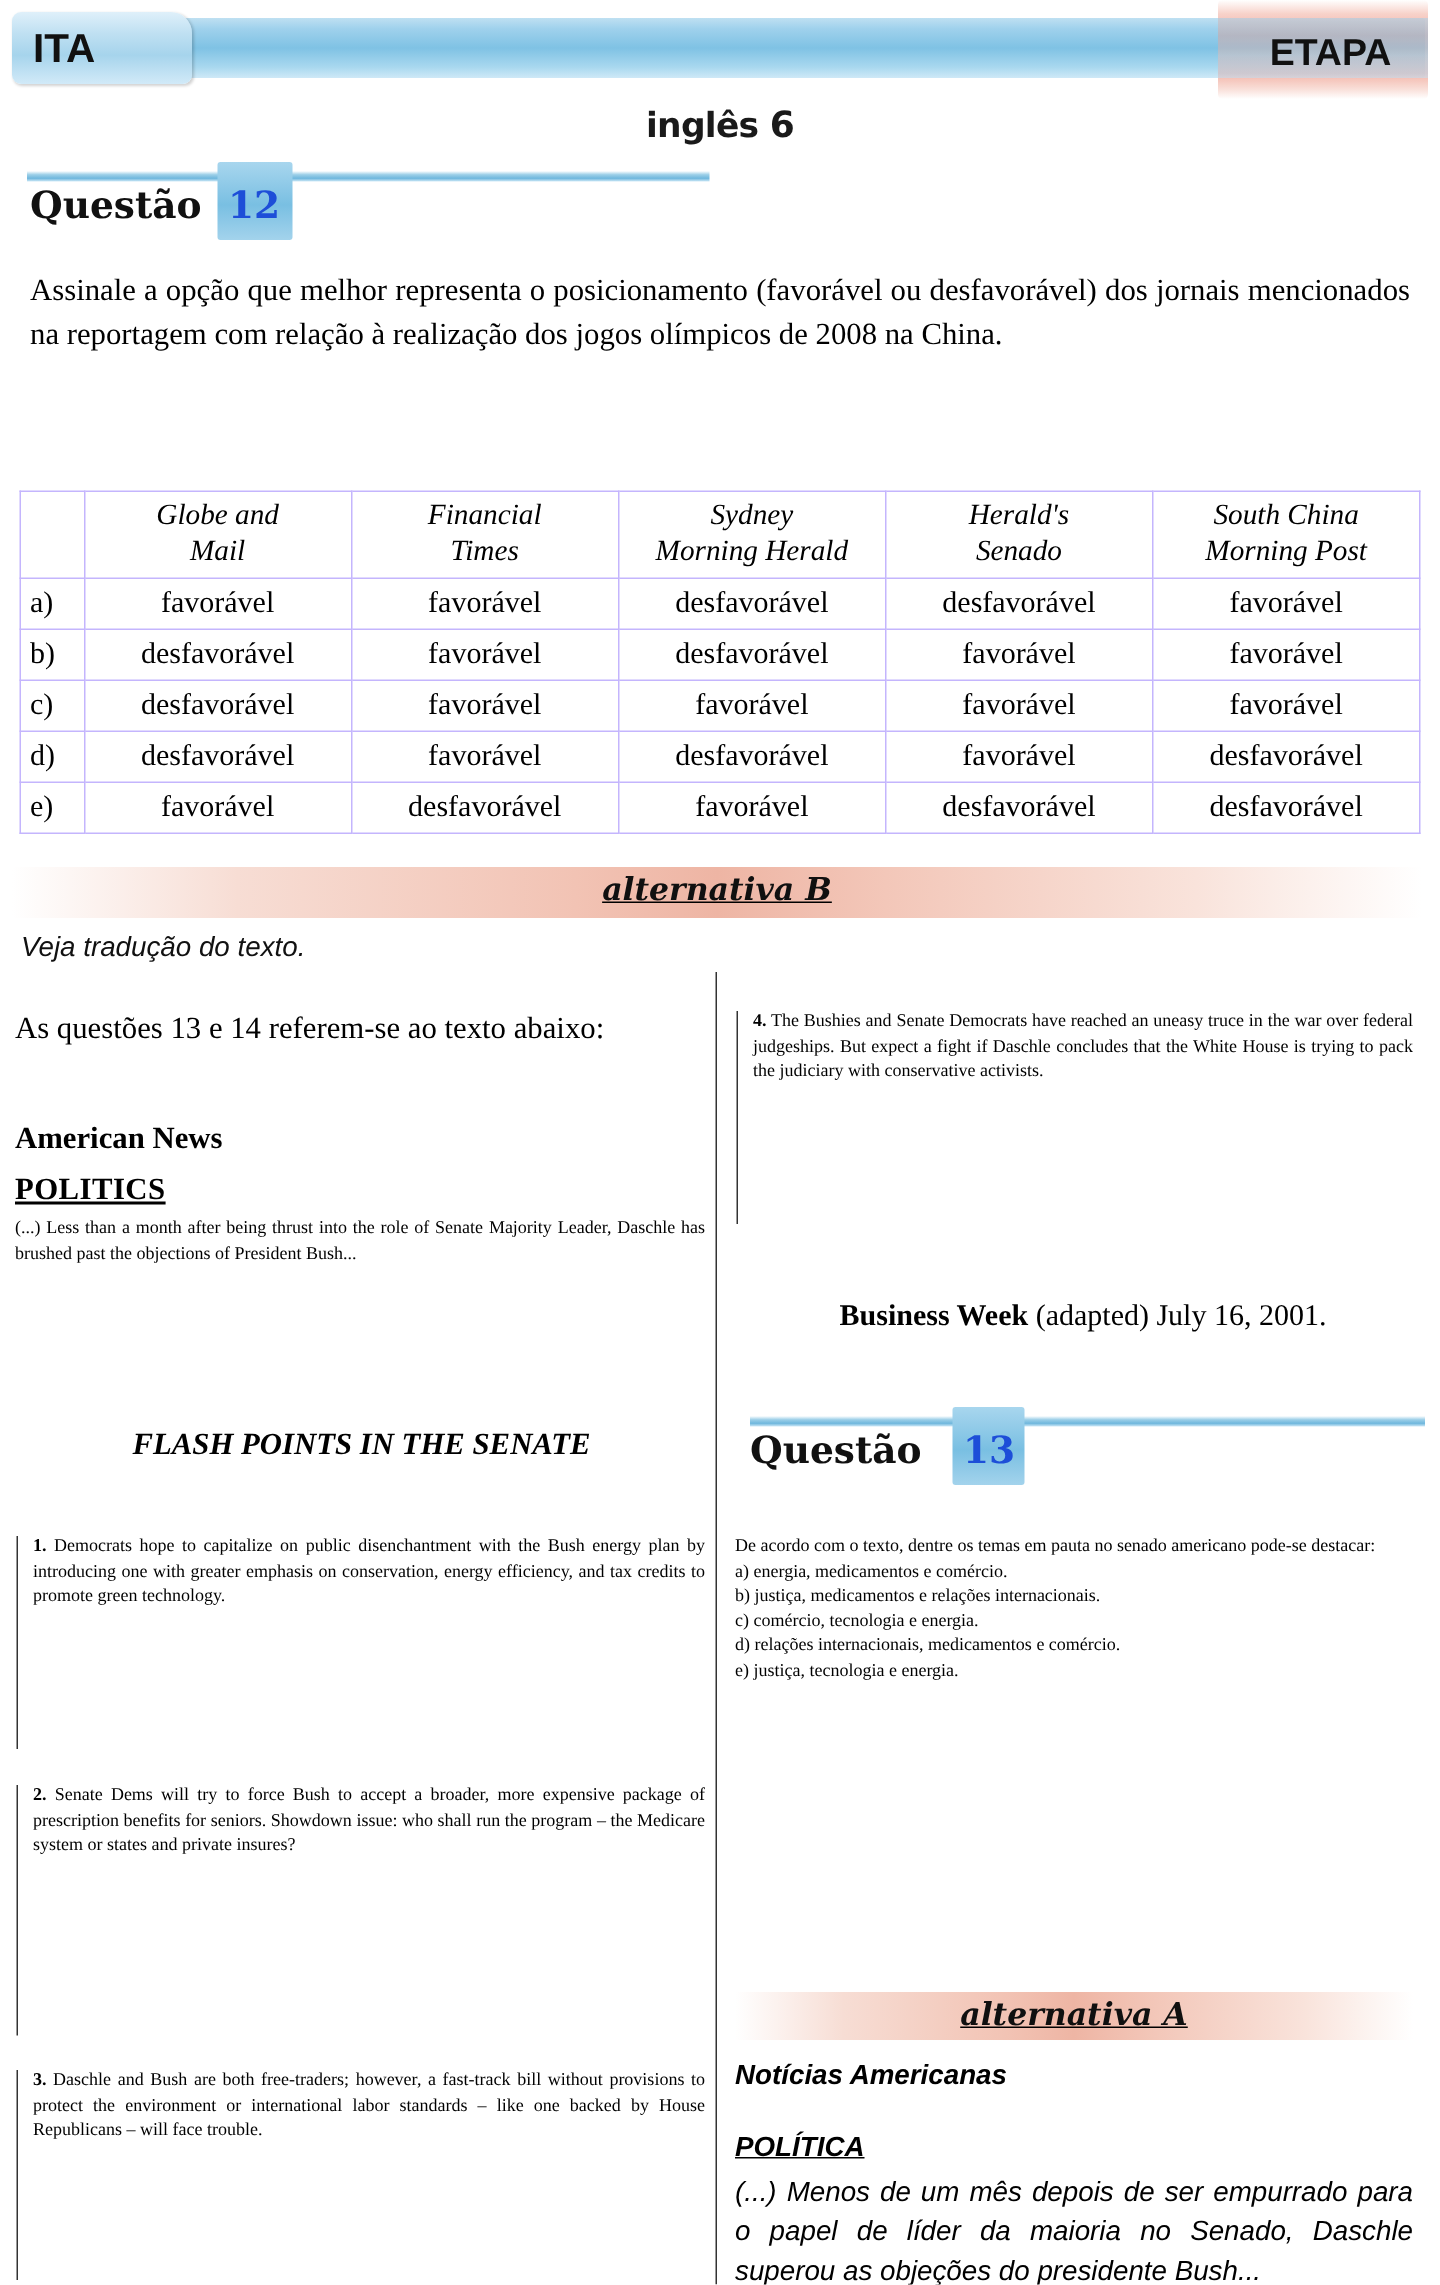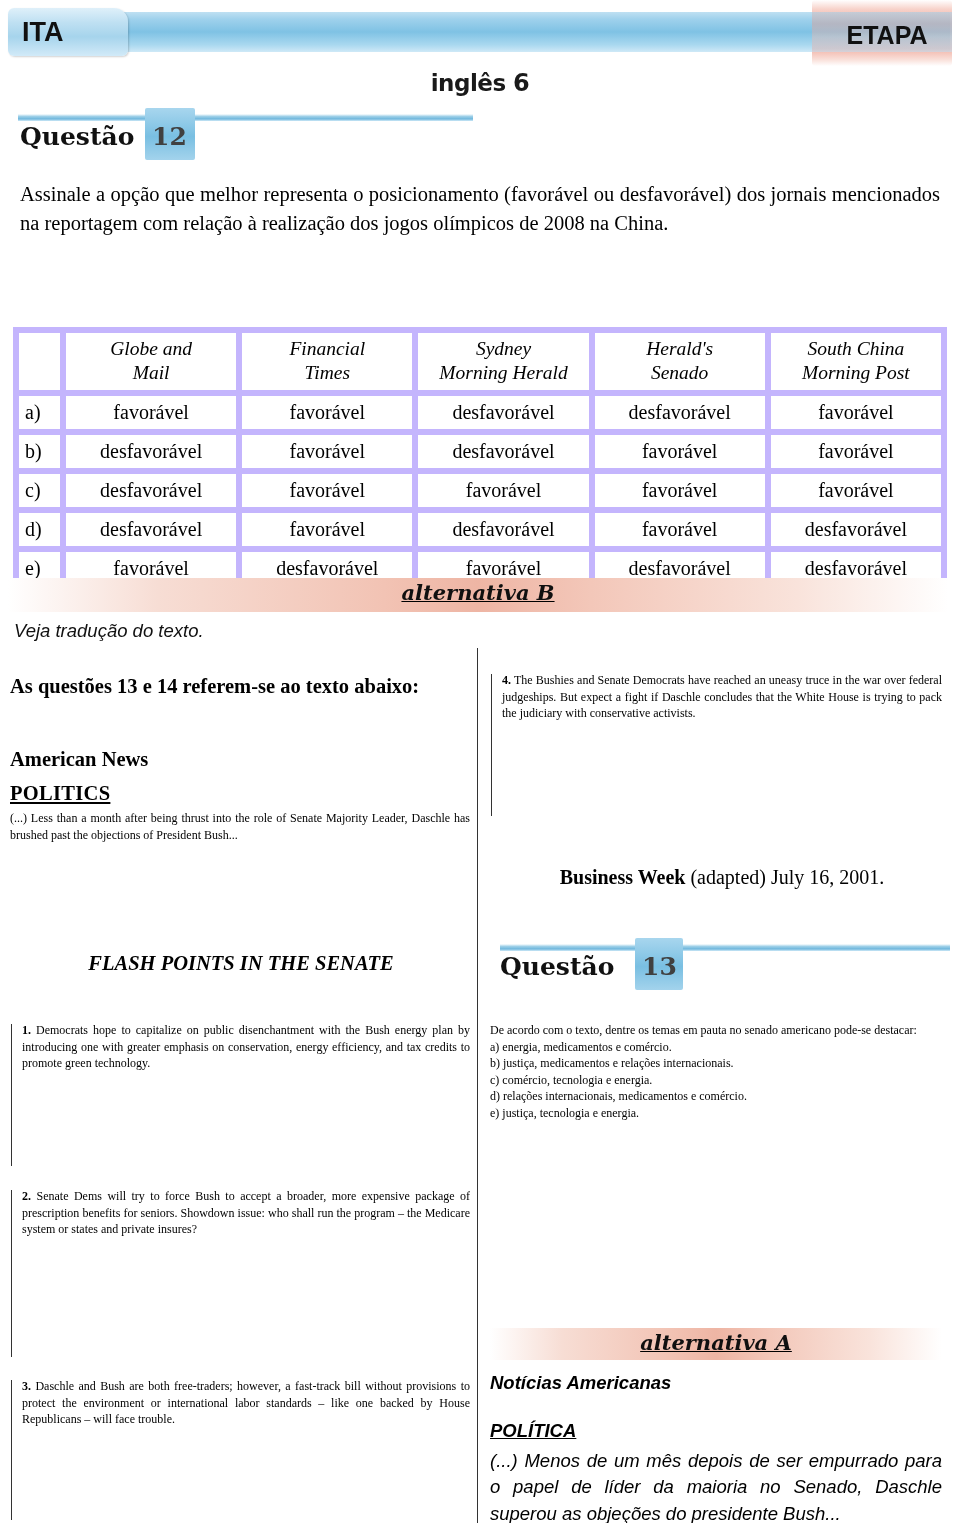--- a/index.html
+++ b/index.html
@@ -107,21 +107,21 @@
     font-weight: bold;
     font-size: 25px;
     color: #111111;
     white-space: nowrap;
   }
   .q-num {
     position: absolute;
     font-family: "DejaVu Serif", serif;
     font-weight: bold;
     font-size: 25px;
-    color: #404040;
+    color: #1d4ed8;
   }
 
   
   #q12-rule  { left: 18px;  top: 114px; width: 455px; }
   #q12-chip  { left: 145px; top: 108px; width: 50px; height: 52px; }
   #q12-text  { left: 20px;  top: 122px; }
   #q12-num   { left: 152px; top: 122px; }
 
   
   #q13-rule  { left: 500px; top: 944px; width: 450px; }
@@ -141,21 +141,21 @@
 
   
   #paper-table {
     position: absolute;
     left: 13px; top: 327px;
     width: 934px;
     border-collapse: collapse;
     font-size: 20px;
   }
   #paper-table td, #paper-table th {
-    border: 6px solid #c4b5fd;
+    border: 1px solid #c4b5fd;
     text-align: center;
     vertical-align: middle;
     padding: 1px 2px;
   }
   #paper-table thead th {
     font-weight: normal;
     font-style: italic;
     font-size: 19.5px;
     line-height: 1.24;
     padding: 4px 2px 5px 2px;
@@ -222,21 +222,21 @@
   #veja {
     position: absolute;
     left: 14px; top: 620px;
     font-family: "Liberation Sans", sans-serif;
     font-style: italic;
     font-size: 18.5px;
     color: #111111;
   }
   #lead-ref {
     left: 10px; top: 672px; width: 458px;
-    font-weight: bold; font-size: 20.5px;
+    font-weight: normal; font-size: 20.5px;
   }
   #american-news {
     position: absolute;
     left: 10px; top: 748px;
     font-weight: bold; font-size: 20.5px;
   }
   #politics {
     position: absolute;
     left: 10px; top: 782px;
     font-weight: bold;

